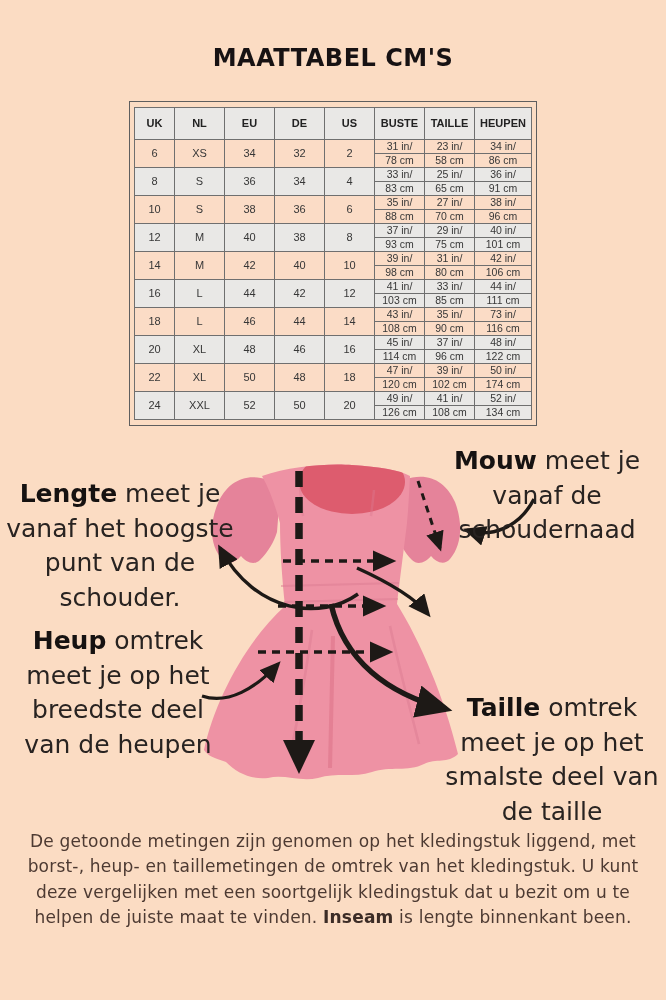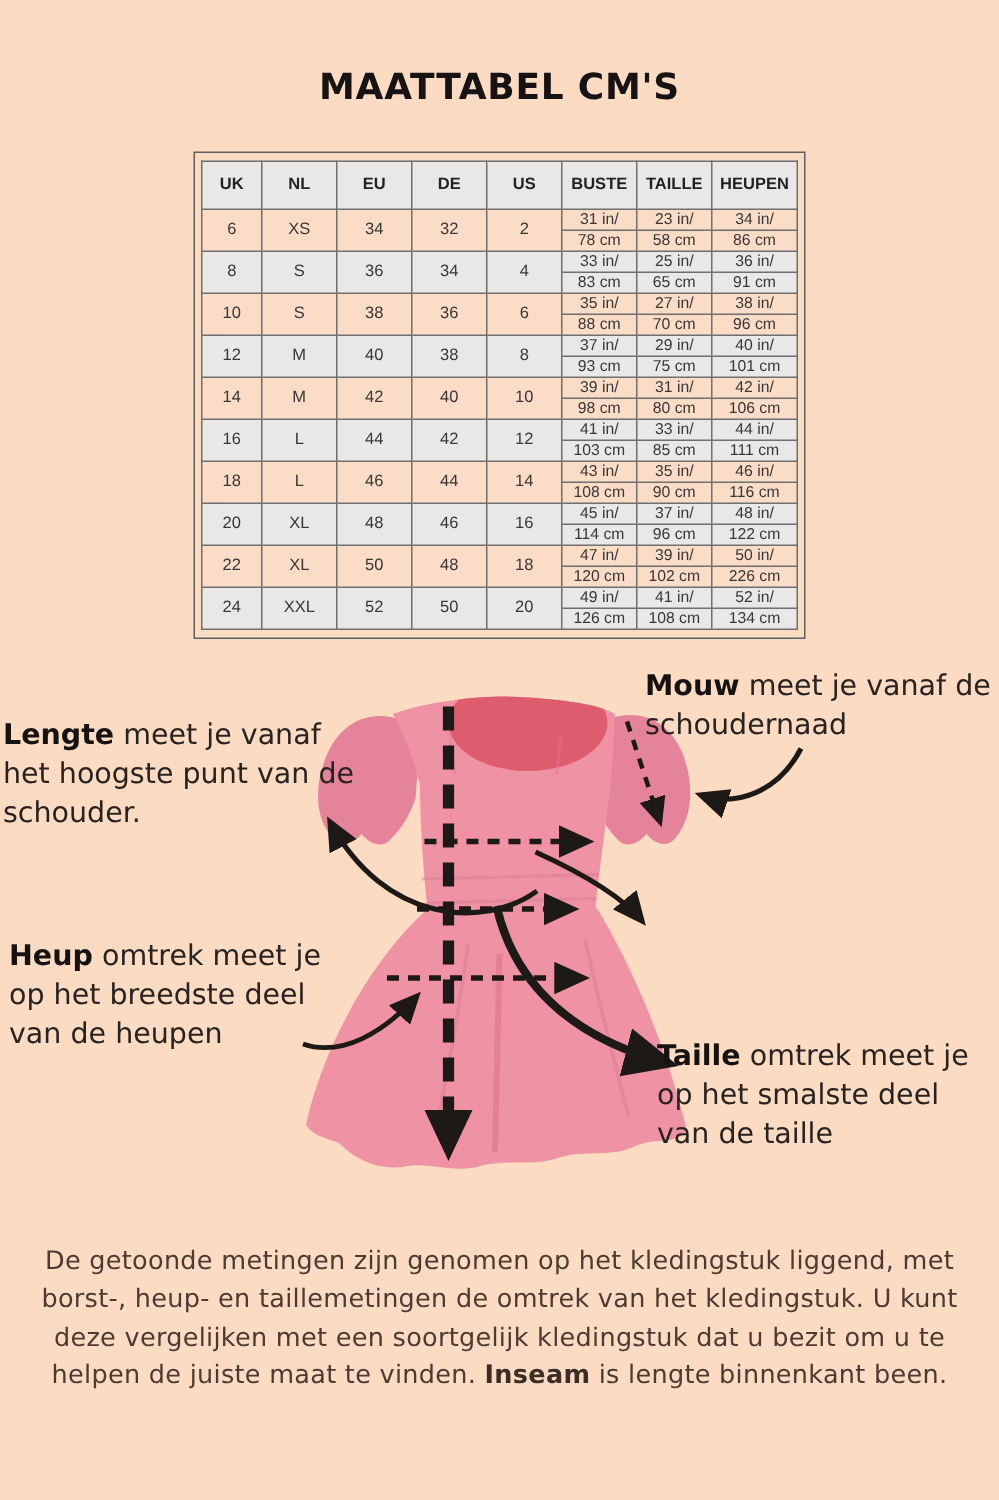--- a/index.html
+++ b/index.html
@@ -24,21 +24,21 @@
   th{height:32px;font-size:11px;font-weight:700;color:#222;
     background:var(--table-row-gray);padding:0 4px;}
   td{height:14px;padding:0 2px;}
   td.size-cell{font-size:11px;}
   tr.peach td{background:var(--table-row-peach);}
   tr.gray td{background:var(--table-row-gray);}
   col.c-uk{width:40px;} col.c-5{width:50px;} col.c-h{width:57px;}
 
   .diagram{position:relative;width:666px;height:385px;margin-top:2px;}
   .diagram svg{position:absolute;left:0;top:0;}
-  .note{position:absolute;font-size:19px;line-height:1.38;
+  .note{position:absolute;text-align:center;font-size:25px;line-height:1.38;
     color:var(--annotation-text);}
   .note b{font-weight:700;color:#161211;}
   .note-lengte{left:2px;top:49px;width:236px;}
   .note-mouw{left:430px;top:16px;width:234px;}
   .note-buste{left:428px;top:151px;width:234px;}
   .note-heup{left:6px;top:196px;width:224px;}
   .note-taille{left:438px;top:263px;width:228px;}
 
   .footer{width:632px;margin:16px auto 16px;text-align:center;font-size:17px;
     line-height:1.49;color:var(--body-text);letter-spacing:.2px;}
@@ -174,21 +174,21 @@
             <td>111 cm</td>
           </tr>
           <tr class="peach">
             <td rowspan="2" class="size-cell">18</td>
             <td rowspan="2" class="size-cell">L</td>
             <td rowspan="2" class="size-cell">46</td>
             <td rowspan="2" class="size-cell">44</td>
             <td rowspan="2" class="size-cell">14</td>
             <td>43 in/</td>
             <td>35 in/</td>
-            <td>46 in/</td>
+            <td>73 in/</td>
           </tr>
           <tr class="peach">
             <td>108 cm</td>
             <td>90 cm</td>
             <td>116 cm</td>
           </tr>
           <tr class="gray">
             <td rowspan="2" class="size-cell">20</td>
             <td rowspan="2" class="size-cell">XL</td>
             <td rowspan="2" class="size-cell">48</td>
@@ -209,21 +209,21 @@
             <td rowspan="2" class="size-cell">50</td>
             <td rowspan="2" class="size-cell">48</td>
             <td rowspan="2" class="size-cell">18</td>
             <td>47 in/</td>
             <td>39 in/</td>
             <td>50 in/</td>
           </tr>
           <tr class="peach">
             <td>120 cm</td>
             <td>102 cm</td>
-            <td>226 cm</td>
+            <td>174 cm</td>
           </tr>
           <tr class="gray">
             <td rowspan="2" class="size-cell">24</td>
             <td rowspan="2" class="size-cell">XXL</td>
             <td rowspan="2" class="size-cell">52</td>
             <td rowspan="2" class="size-cell">50</td>
             <td rowspan="2" class="size-cell">20</td>
             <td>49 in/</td>
             <td>41 in/</td>
             <td>52 in/</td>

